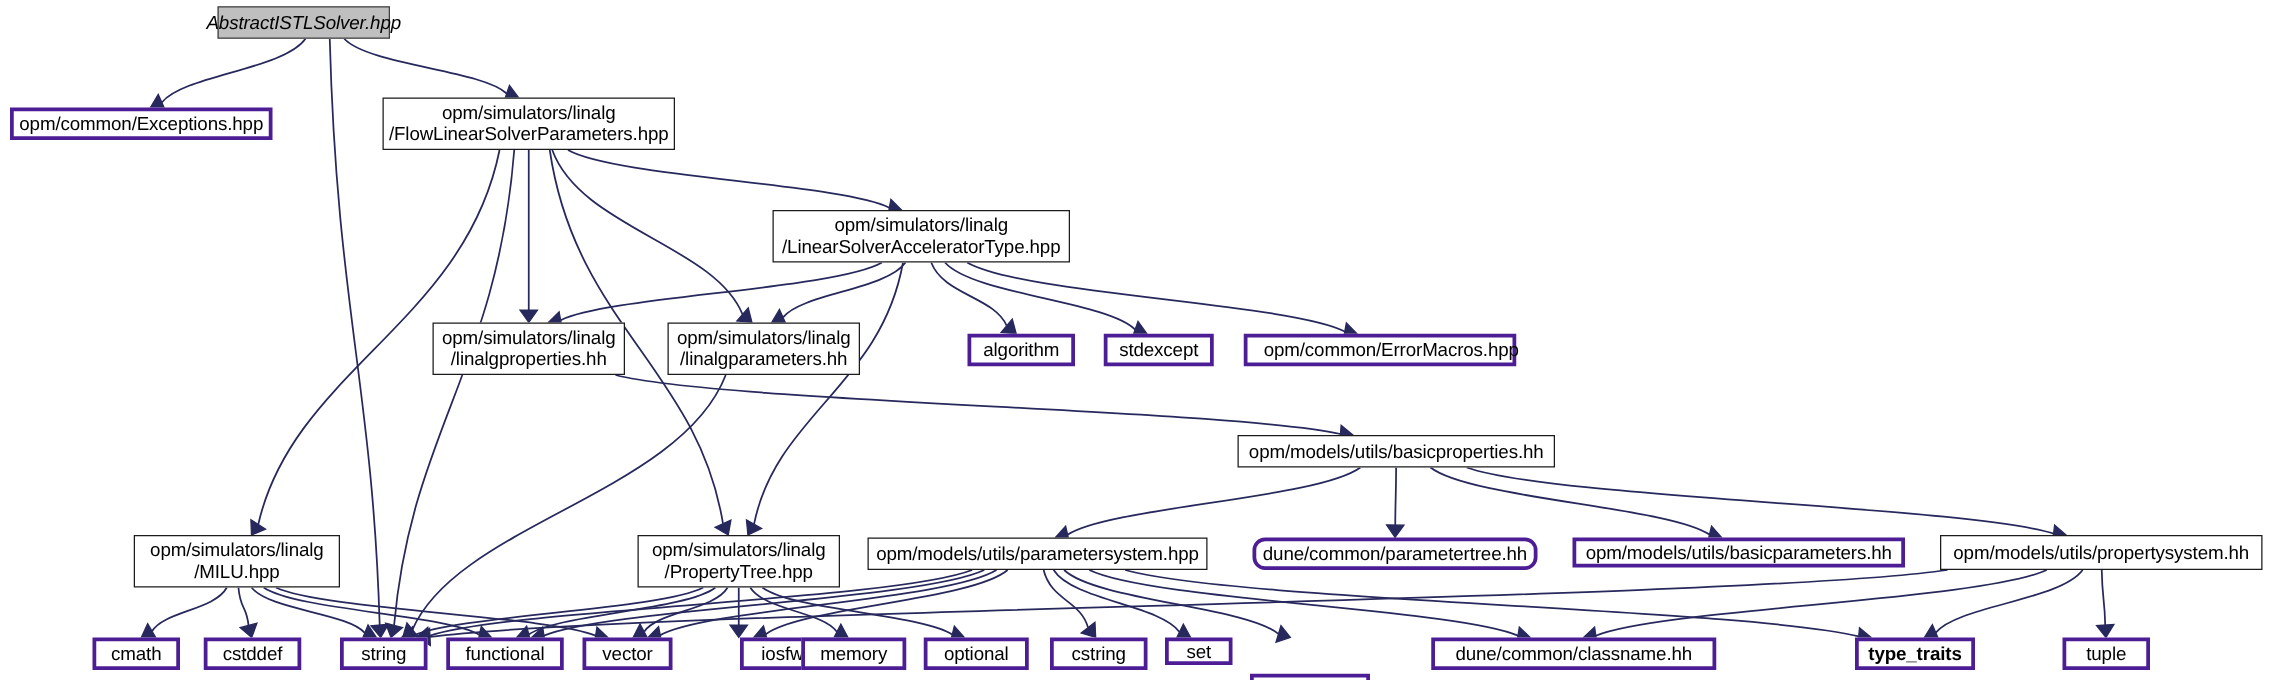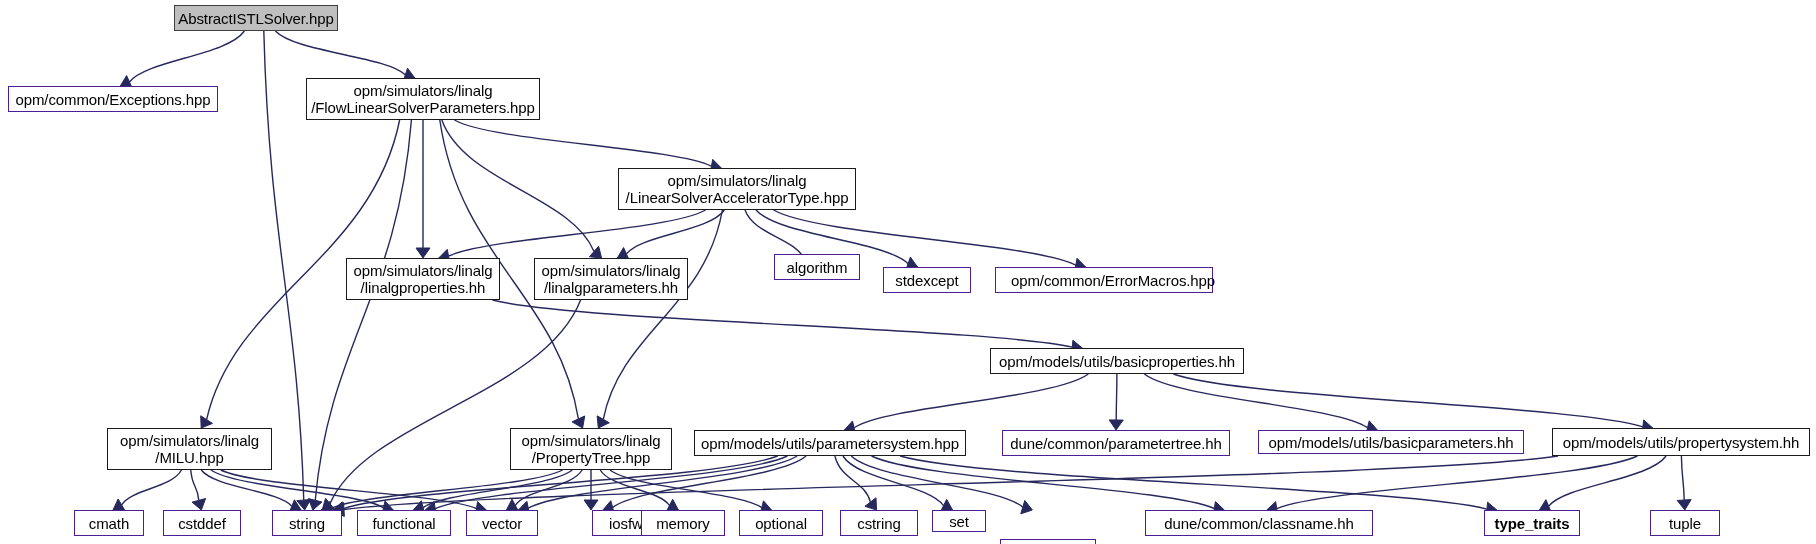--- a/index.html
+++ b/index.html
@@ -34,21 +34,21 @@
   }
   .edge-head {
     fill: #27285c;
     stroke: #27285c;
     stroke-width: 1px;
   }
   .node-box {
     position: absolute;
     box-sizing: border-box;
     background: #ffffff;
-    border: 1px solid #4c1d95;
+    border: 3px solid #4c1d95;
     display: flex;
     align-items: center;
     justify-content: center;
     text-align: center;
     color: #000000;
     font-size: 15px;
     line-height: 17px;
     white-space: pre;
     padding: 0 6px;
     letter-spacing: -0.1px;
@@ -154,40 +154,40 @@
       <polygon class="edge-head" points="1496.9,510 1486.3097934598102,516.0702162594195 1487.5716053028966,502.1271953933142"></polygon>
       <path class="edge-path" d="M 1558 456 C 1393.12 480.3, 508.8702823493756 487.9592522492922, 343.9902823493756 509.55925224929223"></path>
       <polygon class="edge-head" points="334,510 343.6817589238802,502.5660546047293 344.298805774871,516.5524498938552"></polygon>
       <path class="edge-path" d="M 1666.1 456 C 1648.2199999999998 480.3, 1566.5287601537661 484.4779072380311, 1548.648760153766 506.0779072380311"></path>
       <polygon class="edge-head" points="1539.45,510 1545.903295220388,499.638775130395 1551.3942250871442,512.5170393456673"></polygon>
       <path class="edge-path" d="M 1681.4 456 C 1681.88 480.3, 1683.6916147031725 478.41976293273893, 1684.1716147031725 500.01976293273896"></path>
       <polygon class="edge-head" points="1684.8,510 1677.1854487560897,500.45963264051824 1691.1577806502553,499.5798932249597"></polygon>
       <path class="edge-path" d="M 1637.4 456 C 1585.0800000000002 480.3, 1329.0155044937617 486.9581294045787, 1276.6955044937617 508.5581294045787"></path>
       <polygon class="edge-head" points="1266.8,510 1275.686195076967,501.6312762589455 1277.7048139105566,515.484982550212"></polygon>
     </svg>
-<div class="node-box root" style="left: 174px; top: 5px; width: 164px; height: 26px;"><span class="node-label">AbstractISTLSolver.hpp</span></div>
+<div class="node-box root" style="left: 174px; top: 5px; width: 138px; height: 26px; font-style: italic;"><span class="node-label">AbstractISTLSolver.hpp</span></div>
     <div class="node-box " style="left: 8px; top: 86px; width: 210px; height: 26px;"><span class="node-label">opm/common/Exceptions.hpp</span></div>
     <div class="node-box strong" style="left: 306px; top: 78px; width: 234px; height: 42px;"><span class="node-label">opm/simulators/linalg
 /FlowLinearSolverParameters.hpp</span></div>
     <div class="node-box strong" style="left: 618px; top: 168px; width: 238px; height: 42px;"><span class="node-label">opm/simulators/linalg
 /LinearSolverAcceleratorType.hpp</span></div>
     <div class="node-box strong" style="left: 346px; top: 258px; width: 154px; height: 42px;"><span class="node-label">opm/simulators/linalg
 /linalgproperties.hh</span></div>
     <div class="node-box strong" style="left: 534px; top: 258px; width: 154px; height: 42px;"><span class="node-label">opm/simulators/linalg
 /linalgparameters.hh</span></div>
-    <div class="node-box " style="left: 774px; top: 254px; width: 86px; height: 26px;"><span class="node-label">algorithm</span></div>
+    <div class="node-box " style="left: 774px; top: 267px; width: 86px; height: 26px;"><span class="node-label">algorithm</span></div>
     <div class="node-box " style="left: 883px; top: 267px; width: 88px; height: 26px;"><span class="node-label">stdexcept</span></div>
     <div class="node-box " style="left: 995px; top: 267px; width: 218px; height: 26px; padding-left: 24px;"><span class="node-label">opm/common/ErrorMacros.hpp</span></div>
     <div class="node-box strong" style="left: 990px; top: 348px; width: 254px; height: 26px;"><span class="node-label">opm/models/utils/basicproperties.hh</span></div>
     <div class="node-box strong" style="left: 107px; top: 428px; width: 165px; height: 42px;"><span class="node-label">opm/simulators/linalg
 /MILU.hpp</span></div>
     <div class="node-box strong" style="left: 510px; top: 428px; width: 162px; height: 42px;"><span class="node-label">opm/simulators/linalg
 /PropertyTree.hpp</span></div>
     <div class="node-box strong" style="left: 694px; top: 430px; width: 272px; height: 26px;"><span class="node-label">opm/models/utils/parametersystem.hpp</span></div>
-    <div class="node-box " style="left: 1002px; top: 430px; width: 228px; height: 26px;"><span class="node-label">dune/common/parametertree.hh</span></div>
+    <div class="node-box " style="left: 1002px; top: 430px; width: 228px; height: 26px; border-radius: 10px;"><span class="node-label">dune/common/parametertree.hh</span></div>
     <div class="node-box " style="left: 1258px; top: 430px; width: 266px; height: 24px;"><span class="node-label">opm/models/utils/basicparameters.hh</span></div>
     <div class="node-box strong" style="left: 1552px; top: 428px; width: 258px; height: 28px; align-items: center;"><span class="node-label">opm/models/utils/propertysystem.hh</span></div>
     <div class="node-box " style="left: 74px; top: 510px; width: 70px; height: 26px;"><span class="node-label">cmath</span></div>
     <div class="node-box " style="left: 163px; top: 510px; width: 78px; height: 26px;"><span class="node-label">cstddef</span></div>
     <div class="node-box " style="left: 272px; top: 510px; width: 70px; height: 26px;"><span class="node-label">string</span></div>
     <div class="node-box " style="left: 357px; top: 510px; width: 94px; height: 26px;"><span class="node-label">functional</span></div>
     <div class="node-box " style="left: 466px; top: 510px; width: 72px; height: 26px;"><span class="node-label">vector</span></div>
     <div class="node-box " style="left: 553px; top: 510px; width: 76px; height: 26px; margin-left: 39px;"><span class="node-label">iosfwd</span></div>
     <div class="node-box " style="left: 641px; top: 510px; width: 84px; height: 26px;"><span class="node-label">memory</span></div>
     <div class="node-box " style="left: 739px; top: 510px; width: 84px; height: 26px;"><span class="node-label">optional</span></div>

